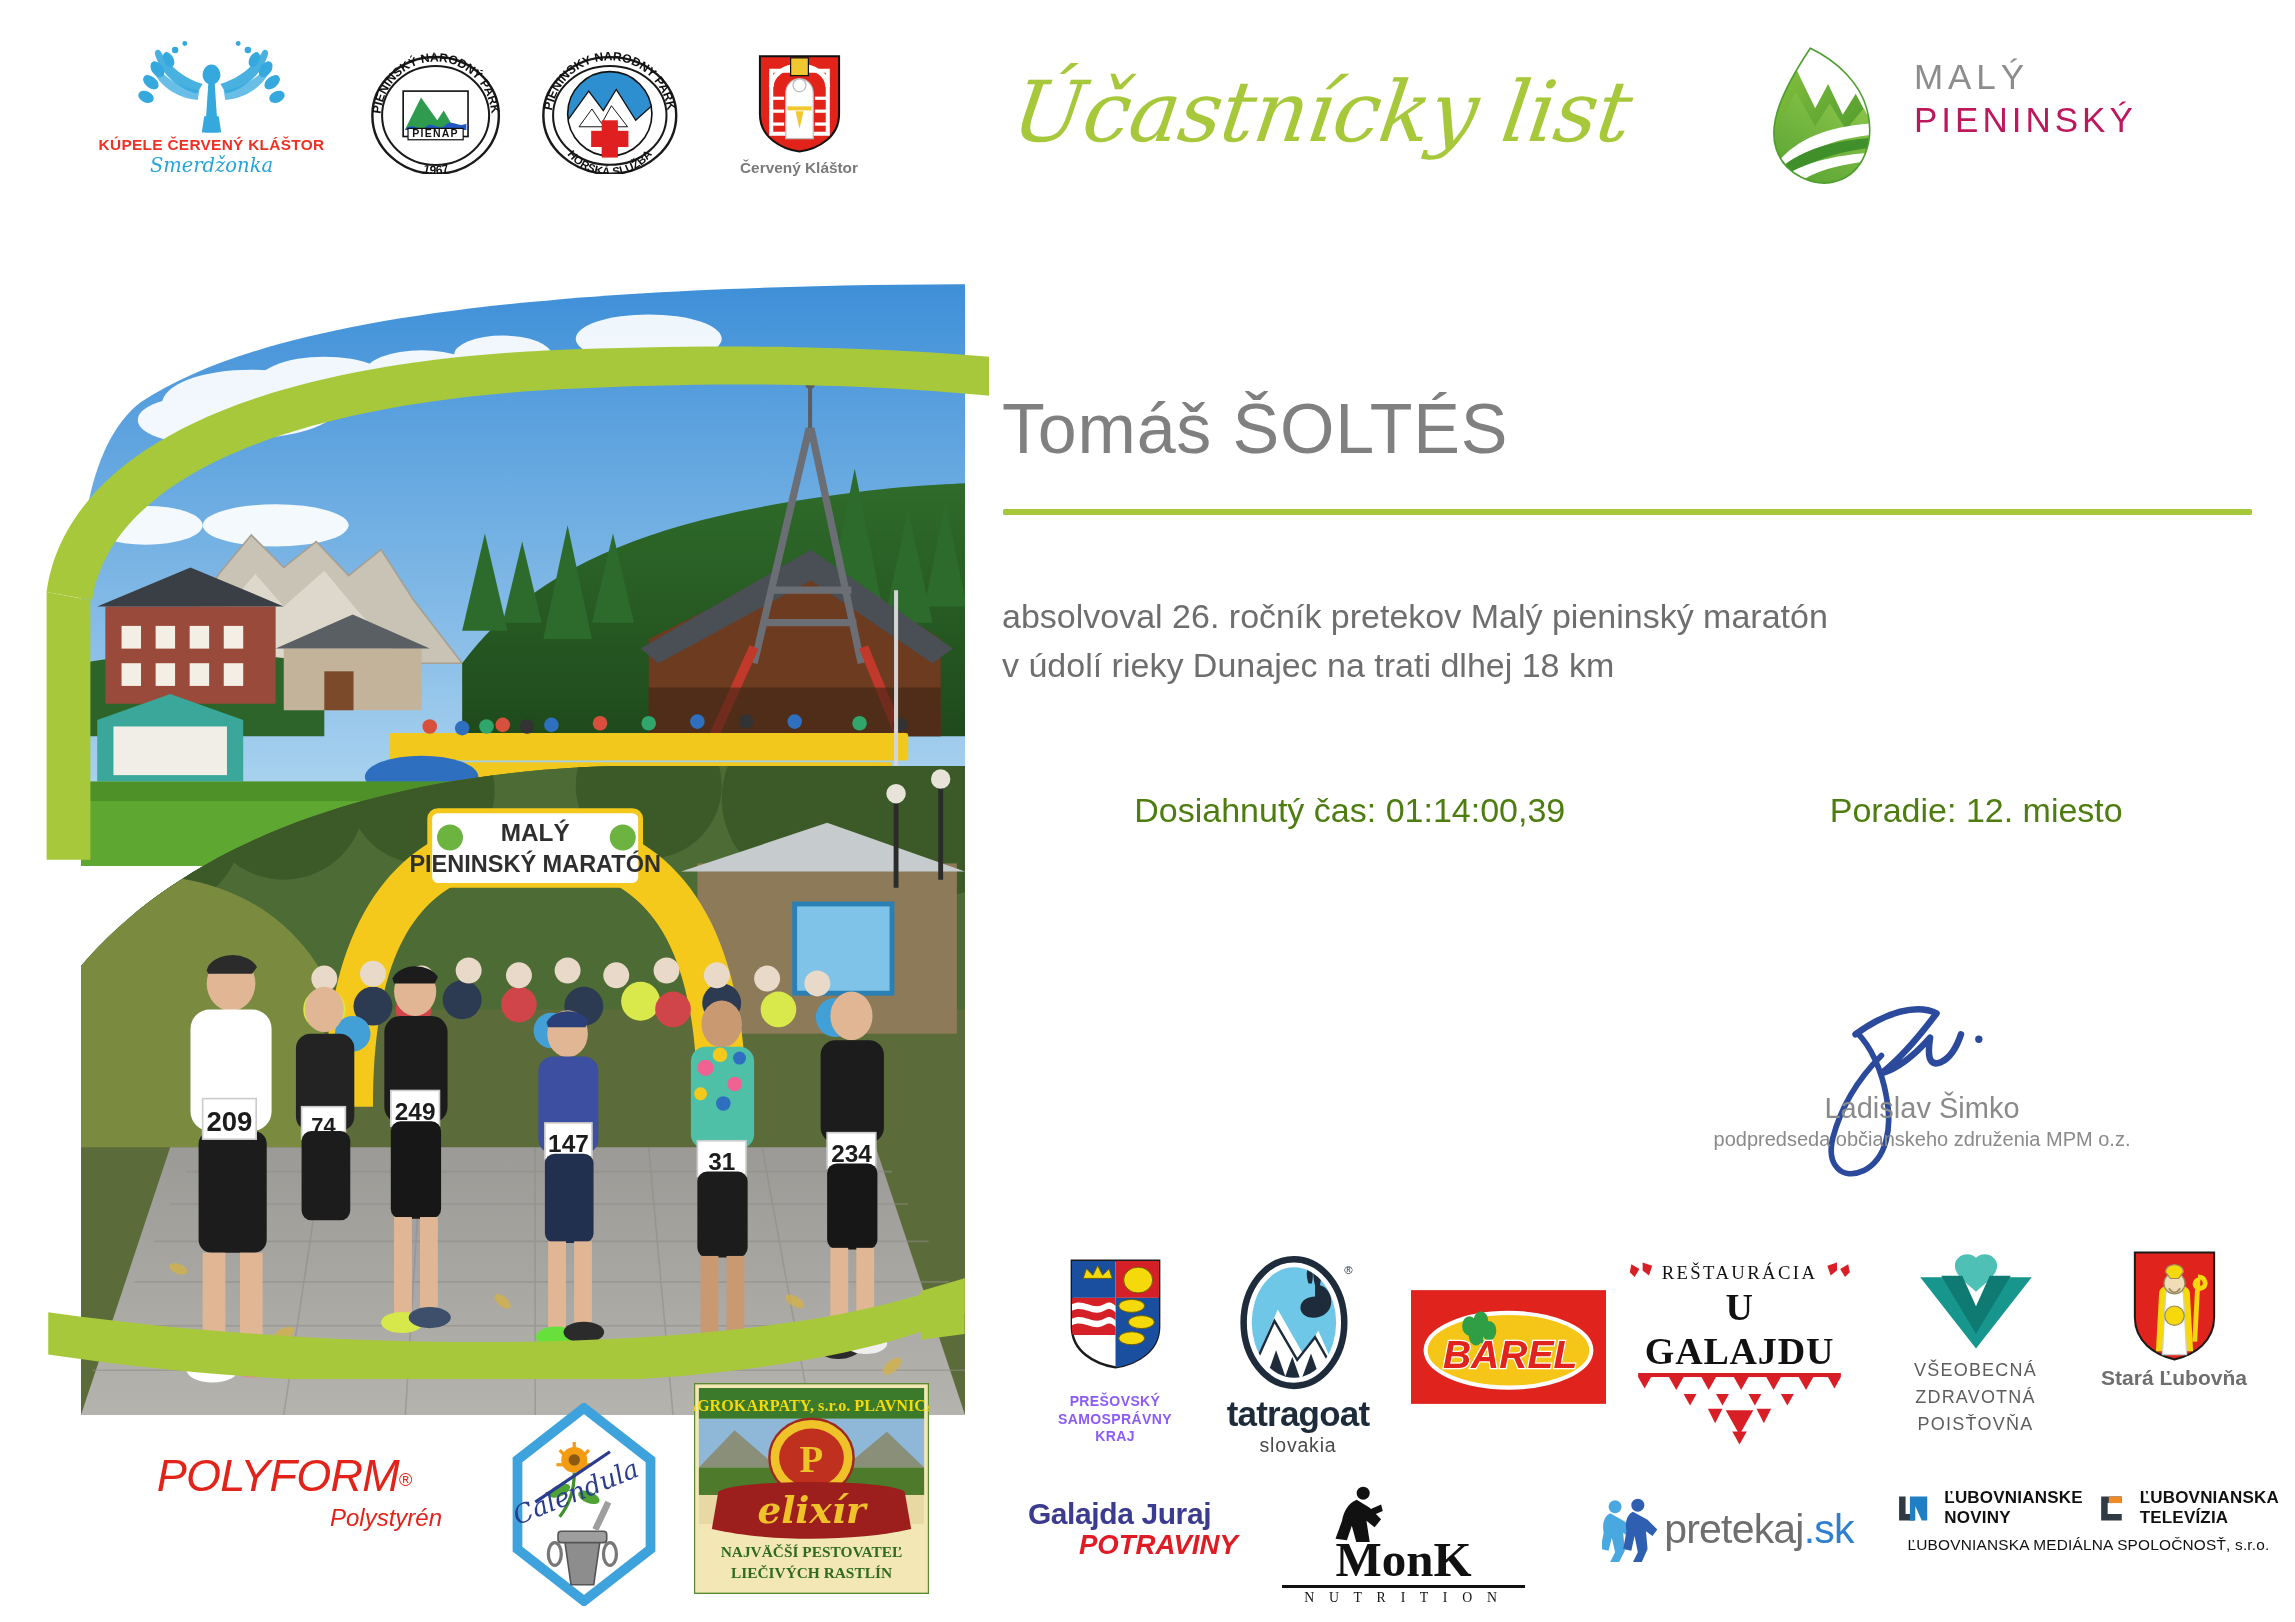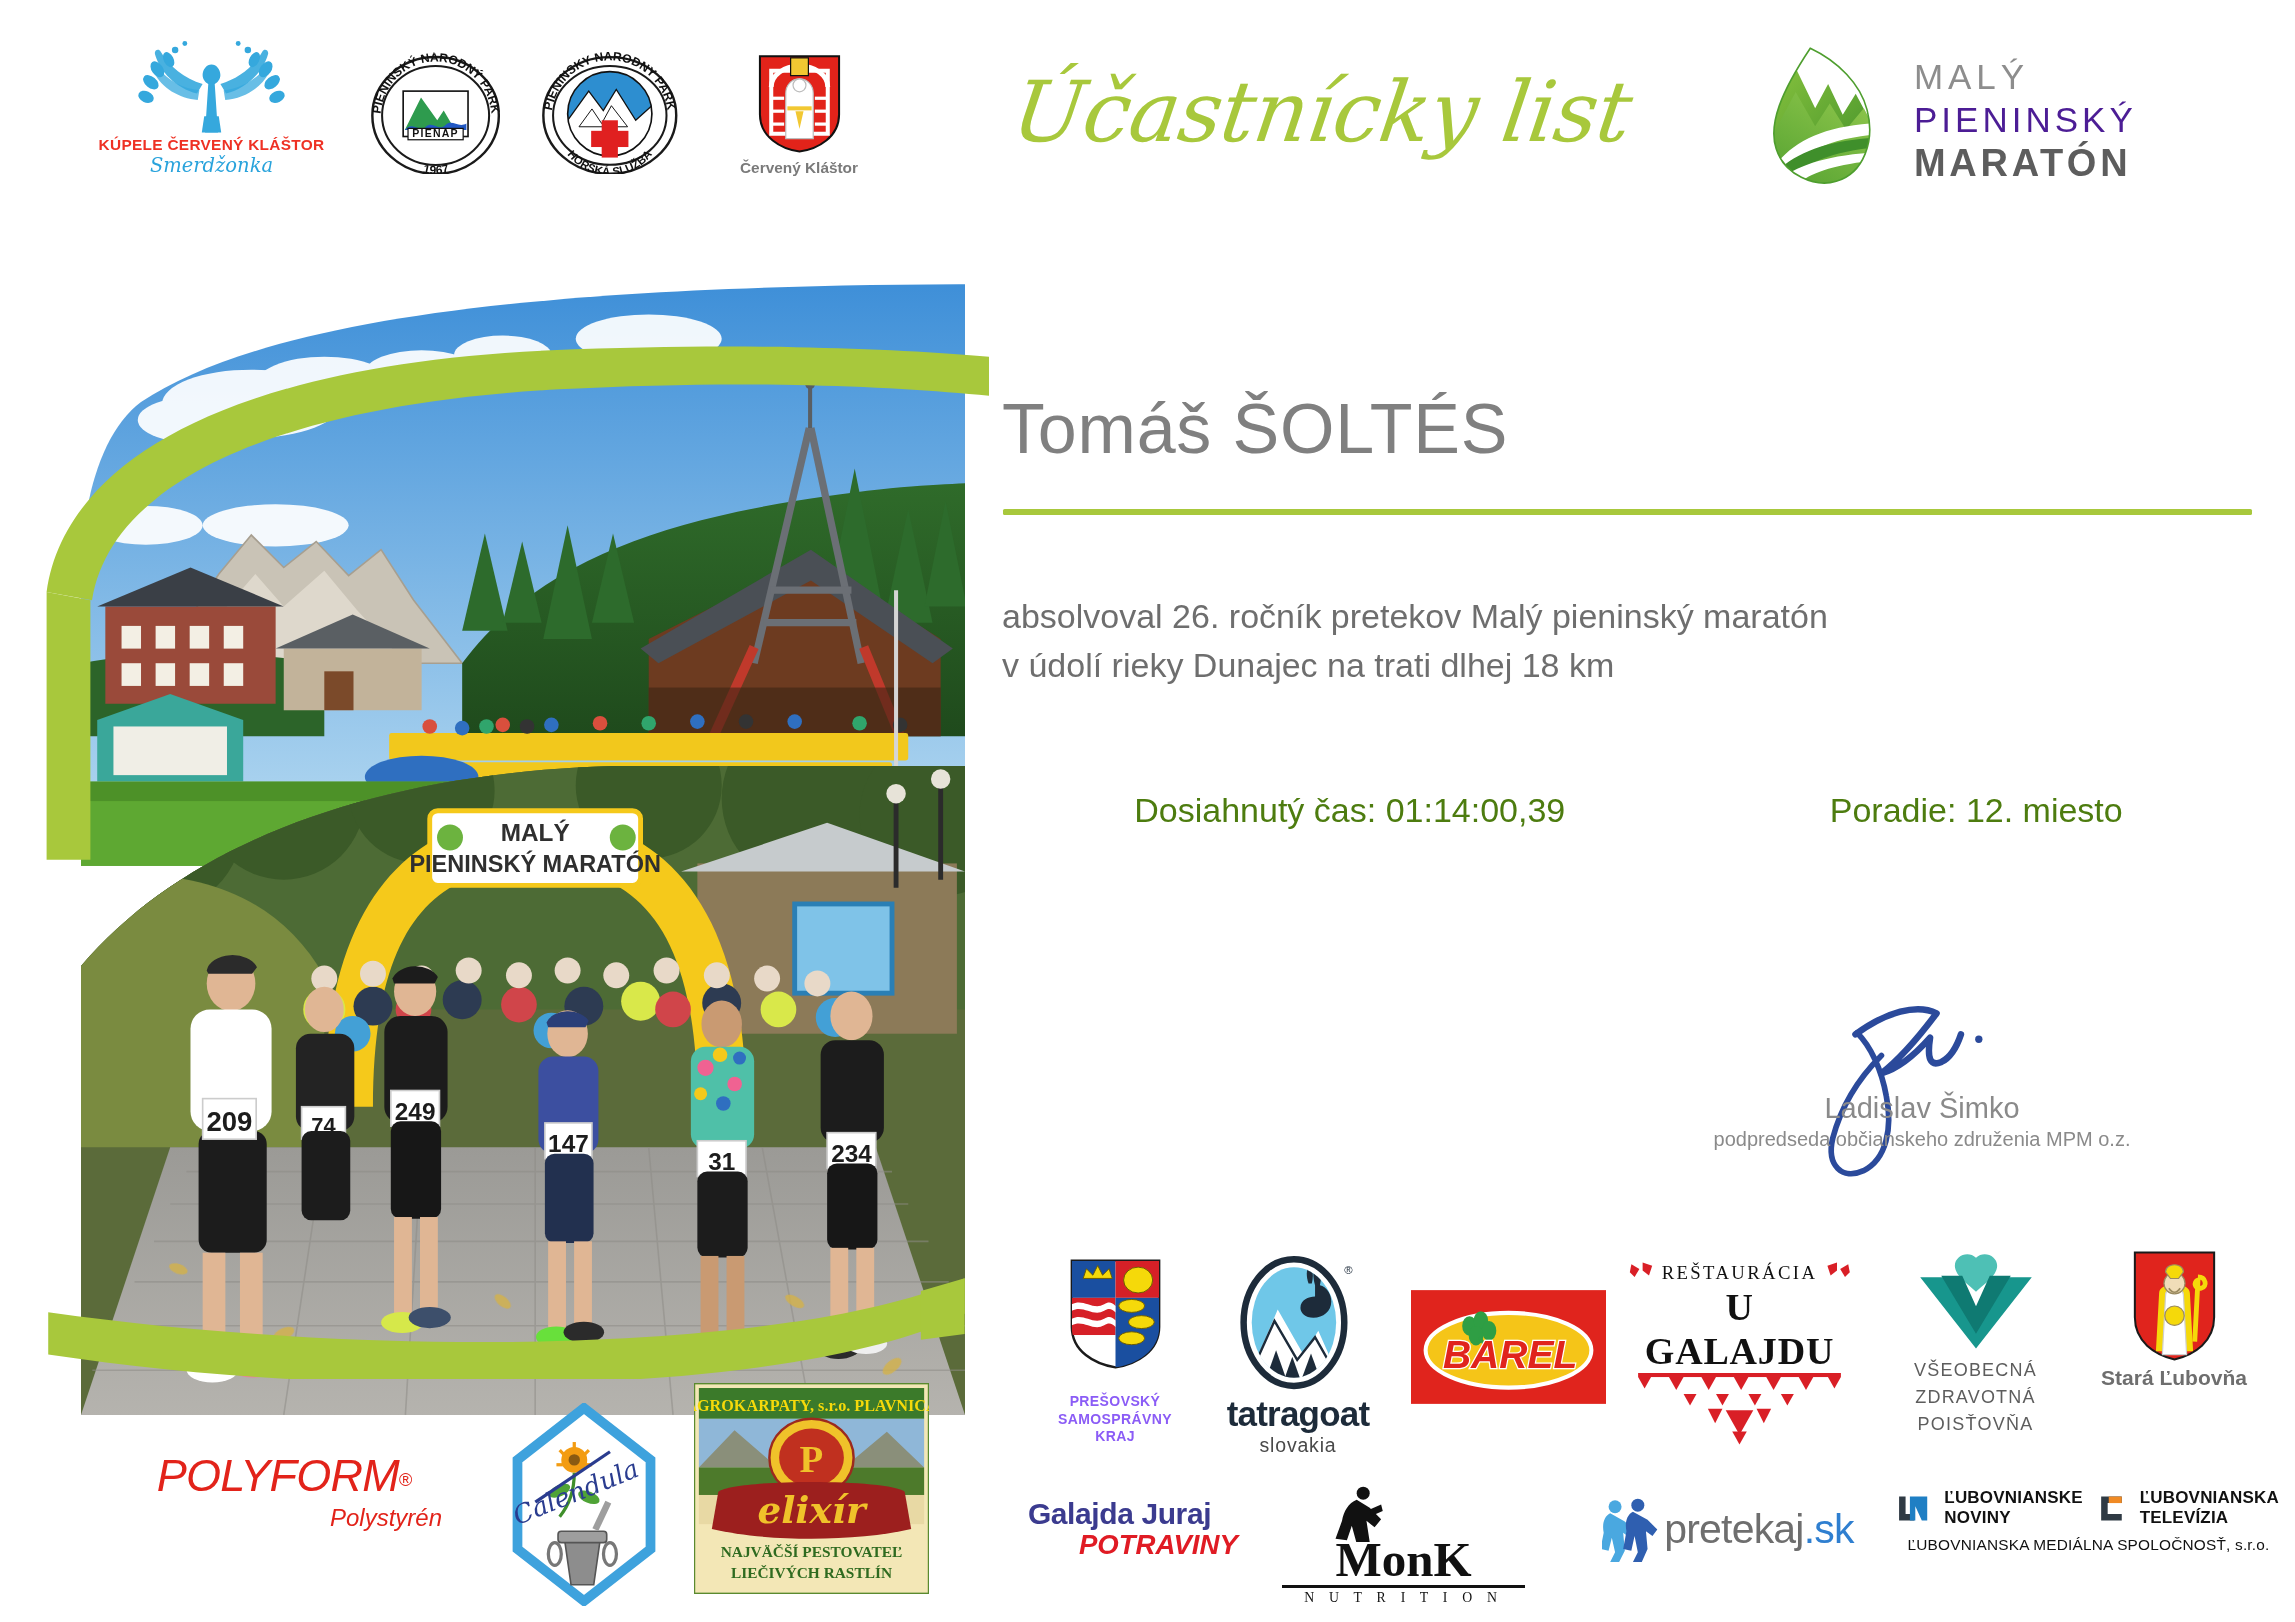--- a/index.html
+++ b/index.html
@@ -34,21 +34,21 @@
   #title-script{position:absolute;left:1014px;top:63px;width:779px;
     font-family:"DejaVu Serif",serif;font-style:italic;font-size:84px;
     color:#a8c83c;letter-spacing:-0.8px;white-space:nowrap;
     transform:skewX(-8deg);}
   #mpm-logo{position:absolute;left:1768px;top:45px;width:503px;height:142px;}
   #mpm-mark{position:absolute;left:0;top:0;width:130px;height:142px;}
   #mpm-words{position:absolute;left:146px;top:9.7px;width:357px;color:#6e6e6e;}
   .mpm-l1{font-size:35px;letter-spacing:4.9px;line-height:1.25;font-weight:300;
           color:#8d8d8d;}
   .mpm-l2{font-size:35px;letter-spacing:4px;line-height:1.25;font-weight:300;
-          color:#4c1d95;}
+          color:#be185d;}
   .mpm-l3{font-size:38px;letter-spacing:3.7px;line-height:1.15;font-weight:bold;
           color:#5d5d5d;}
 
   
   #photo-panel{position:absolute;left:32px;top:243px;width:957px;height:1136px;}
   #photo-top{position:absolute;left:49px;top:39px;width:884px;height:584px;
      overflow:hidden;}
   #photo-bot{position:absolute;left:49px;top:523px;width:884px;height:649px;
      overflow:hidden;}
 
@@ -257,21 +257,20 @@
         <path d="M-6 176 C14 126 56 100 136 96 L136 110 C64 116 28 140 12 176 Z" fill="#ffffff"></path>
         <path d="M-6 176 C18 140 58 118 136 114 L136 126 C68 132 34 152 20 176 Z" fill="#3f8f2b"></path>
         <path d="M4 176 C26 152 62 136 136 132 L136 142 C72 148 44 162 32 176 Z" fill="#ffffff"></path>
       </g>
       <path d="M52 4 C16 58 0 98 10 128 C20 160 58 176 84 168 C118 158 132 118 122 80 C114 48 86 20 52 4 Z" fill="none" stroke="#4e9e2e" stroke-width="2"></path>
     </svg>
   </div>
   <div id="mpm-words">
     <div class="mpm-l1">MALÝ</div>
     <div class="mpm-l2">PIENINSKÝ</div>
-    <div class="mpm-l3">MARATÓN</div>
   </div>
 </div>
 
 <div id="photo-panel">
 
   <div id="photo-top" style="clip-path:path('M60 120 C200 28 520 -6 1090 4 L1090 720 L0 720 L0 300 C0 220 20 150 60 120 Z');">
     <svg width="884" height="584" viewBox="0 0 1090 720">
       <defs>
         <linearGradient id="skyG" x1="0" y1="0" x2="0" y2="1">
           <stop offset="0%" stop-color="#3e8fd8"></stop>

